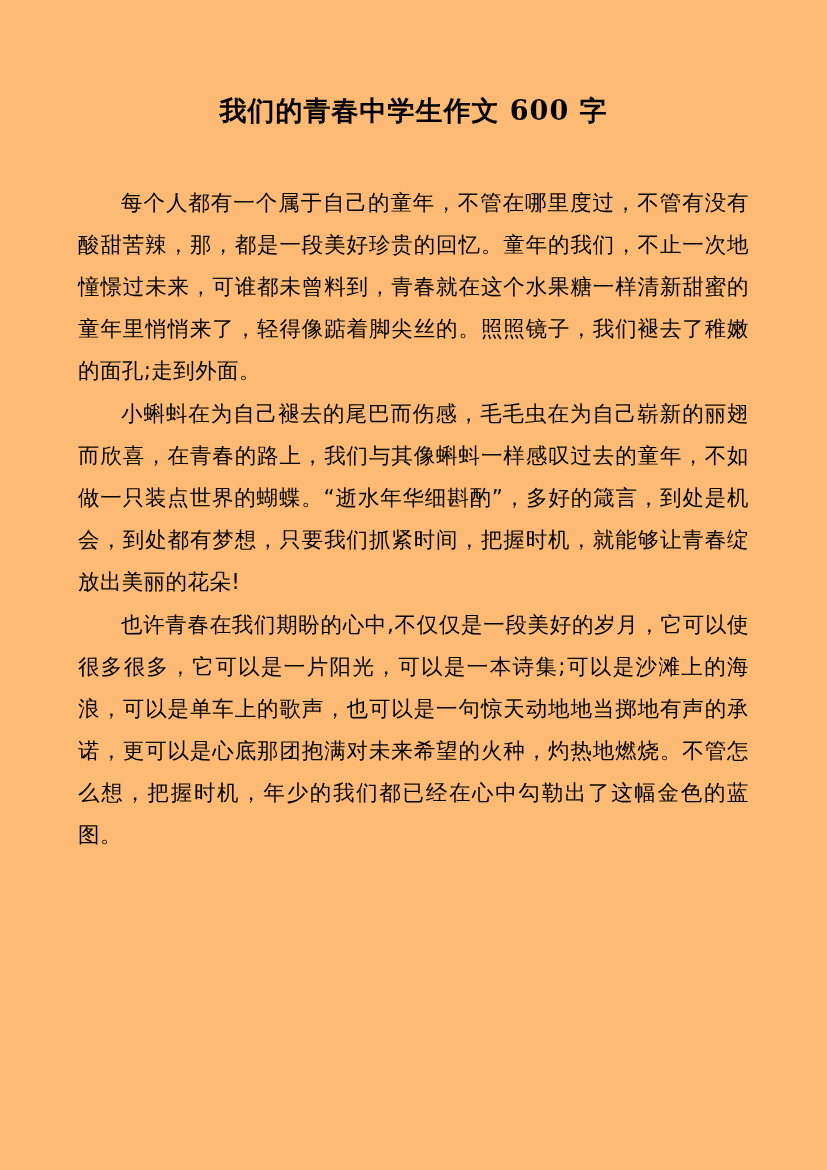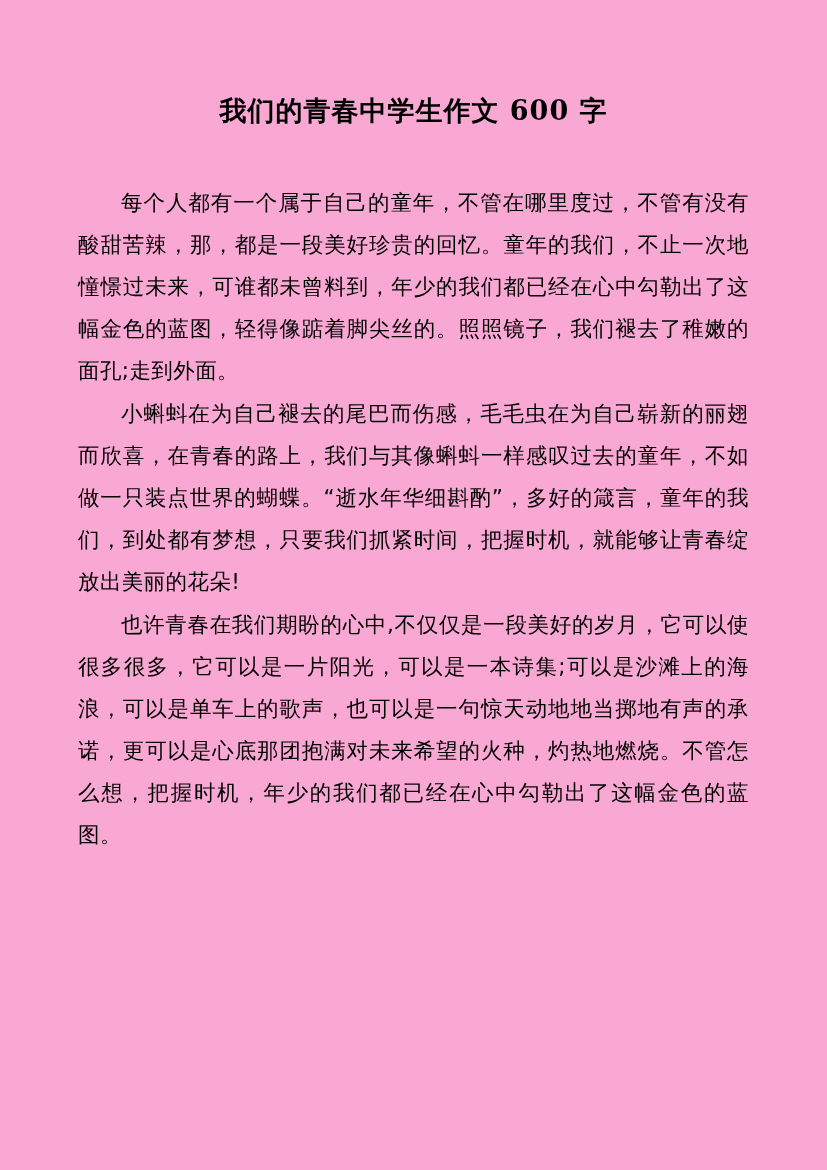--- a/index.html
+++ b/index.html
@@ -14,21 +14,21 @@
     font-family: "DejaVu Serif", "Liberation Serif", serif;
     color: #000000;
     overflow: hidden;
   }
   .page {
     position: relative;
     width: 827px;
     height: 1170px;
     box-sizing: border-box;
     padding: 92px 78px 60px 78px;
-    background: #f9a8d4;
+    background: #fdba74;
   }
   .doc-title {
     text-align: center;
     font-size: 27px;
     line-height: 1.4;
     font-weight: 700;
     letter-spacing: 1px;
     margin: 0 0 52px 0;
     font-family: "DejaVu Serif", "Liberation Serif", serif;
   }
@@ -47,18 +47,18 @@
   }
 </style>
 </head>
 <body>
 
 <div class="page">
 
   <h1 class="doc-title">我们的青春中学生作文 600 字</h1>
 
   <div class="body-text">
-    <p class="para">每个人都有一个属于自己的童年，不管在哪里度过，不管有没有酸甜苦辣，那，都是一段美好珍贵的回忆。童年的我们，不止一次地憧憬过未来，可谁都未曾料到，年少的我们都已经在心中勾勒出了这幅金色的蓝图，轻得像踮着脚尖丝的。照照镜子，我们褪去了稚嫩的面孔;走到外面。</p>
-    <p class="para">小蝌蚪在为自己褪去的尾巴而伤感，毛毛虫在为自己崭新的丽翅而欣喜，在青春的路上，我们与其像蝌蚪一样感叹过去的童年，不如做一只装点世界的蝴蝶。“逝水年华细斟酌”，多好的箴言，童年的我们，到处都有梦想，只要我们抓紧时间，把握时机，就能够让青春绽放出美丽的花朵!</p>
+    <p class="para">每个人都有一个属于自己的童年，不管在哪里度过，不管有没有酸甜苦辣，那，都是一段美好珍贵的回忆。童年的我们，不止一次地憧憬过未来，可谁都未曾料到，青春就在这个水果糖一样清新甜蜜的童年里悄悄来了，轻得像踮着脚尖丝的。照照镜子，我们褪去了稚嫩的面孔;走到外面。</p>
+    <p class="para">小蝌蚪在为自己褪去的尾巴而伤感，毛毛虫在为自己崭新的丽翅而欣喜，在青春的路上，我们与其像蝌蚪一样感叹过去的童年，不如做一只装点世界的蝴蝶。“逝水年华细斟酌”，多好的箴言，到处是机会，到处都有梦想，只要我们抓紧时间，把握时机，就能够让青春绽放出美丽的花朵!</p>
     <p class="para">也许青春在我们期盼的心中,不仅仅是一段美好的岁月，它可以使很多很多，它可以是一片阳光，可以是一本诗集;可以是沙滩上的海浪，可以是单车上的歌声，也可以是一句惊天动地地当掷地有声的承诺，更可以是心底那团抱满对未来希望的火种，灼热地燃烧。不管怎么想，把握时机，年少的我们都已经在心中勾勒出了这幅金色的蓝图。</p>
   </div>
 
 </div>
 
 </body></html>

